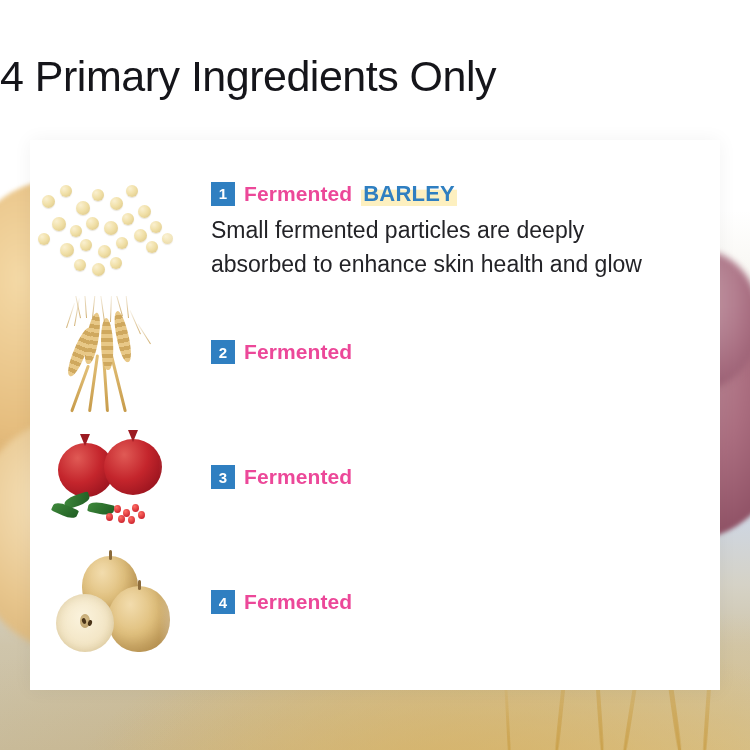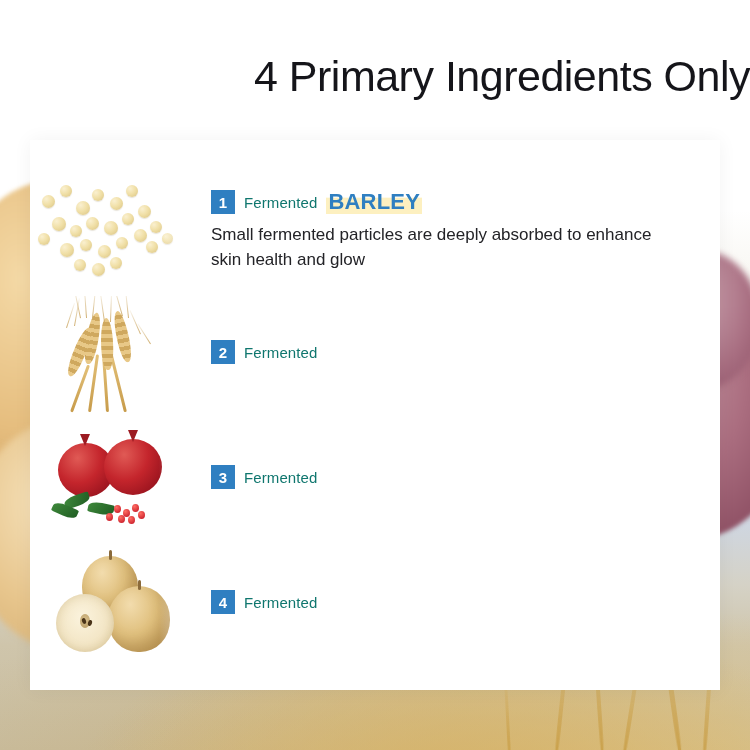--- a/index.html
+++ b/index.html
@@ -106,21 +106,21 @@
     background: #ffffff;
     box-shadow: 0 0 18px rgba(0,0,0,0.05);
   }
 
   
   .title {
     position: absolute;
     left: 0;
     top: 52px;
     width: 750px;
-    text-align: right;
+    text-align: left;
     font-size: 43px;
     font-weight: 400;
     letter-spacing: -0.5px;
     color: #15151a;
     font-family: "Liberation Sans", sans-serif;
   }
 
   
   .row {
     position: absolute;
@@ -160,35 +160,35 @@
     justify-content: center;
     width: 24px;
     height: 24px;
     background: #2f7fc1;
     color: #ffffff;
     font-size: 15px;
     font-weight: 700;
     line-height: 1;
   }
   .lbl-fermented {
-    font-size: 15px;
-    color: #0f766e;
-    font-weight: 400;
+    font-size: 21px;
+    color: #ec4899;
+    font-weight: 700;
     letter-spacing: 0.1px;
   }
   .lbl-name {
     font-size: 22px;
     color: #2f7fc1;
     font-weight: 700;
     letter-spacing: 0.2px;
     background: linear-gradient(to bottom, rgba(255,244,205,0) 32%, #fdf0c0 34%, #fdf0c0 96%, rgba(253,240,192,0) 97%);
     padding: 0 2px;
   }
   .desc {
-    font-size: 17px;
+    font-size: 23px;
     line-height: 1.45;
     color: #232327;
     max-width: 470px;
   }
 
   
   .bean {
     position: absolute;
     border-radius: 50%;
     background: radial-gradient(circle at 33% 30%, #f7eac4 0%, #eedc9f 45%, #ddc madeup 100%);

